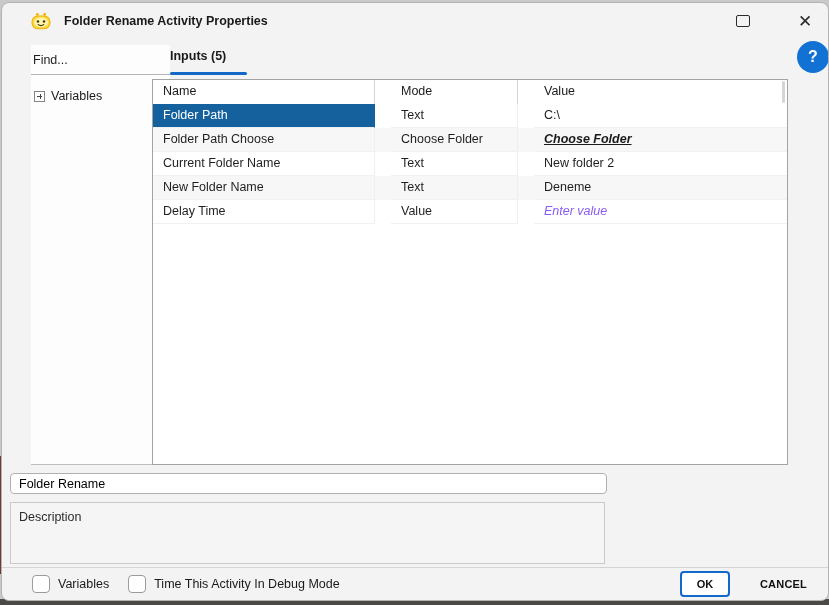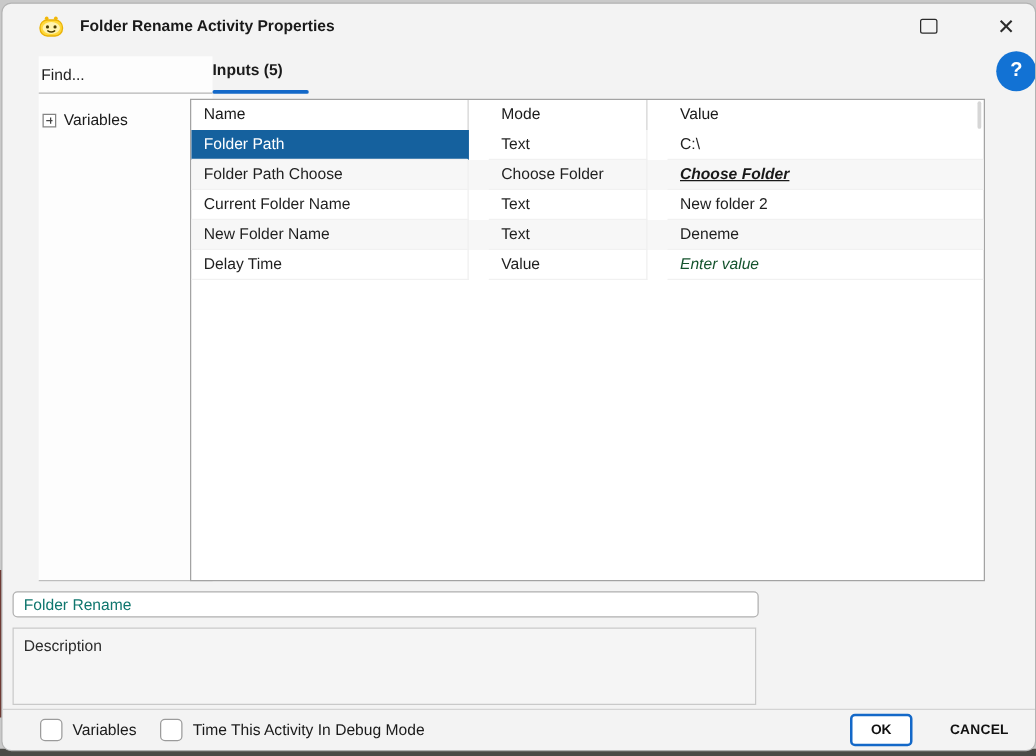--- a/index.html
+++ b/index.html
@@ -51,27 +51,27 @@
   .trow { display:flex; height:24px; align-items:stretch;gap:16px; }
   .cell { font-size:12.5px; color:#1f1f1f; line-height:23px; padding-left:10px; white-space:nowrap; overflow:hidden; }
   .c-name { width:222px; } .c-type { width:127px; } .c-value { flex:1; }
   .thead .cell { color:#1a1a1a; border-right:1px solid #d4d4d4; }
   .thead .c-value { border-right:none; }
   .tbody .cell { border-right:1px solid #efefef; border-bottom:1px solid #f1f1f1; }
   .tbody .c-value { border-right:none; }
   .row-alt { background:#f7f7f7;align-items:center; }
   .cell-selected { background:#15619e; color:#fff; border-right:1px solid #15619e !important; }
   .value-link { font-weight:bold; font-style:italic; text-decoration:underline; color:#1a1a1a; cursor:pointer; }
-  .value-placeholder { font-style:italic; color:#14532d; }
+  .value-placeholder { font-style:italic; color:#8b5cf6; }
   .scroll-hint { position:absolute; top:1px; right:2px; width:3px; height:22px; background:#d6d6d6; border-radius:2px; }
 
   
   .name-input { position:absolute; left:8px; top:470px; width:597px; height:21px; background:#fff;
                 border:1px solid #b0b0b0; border-radius:4px; padding:0 8px; font-family:inherit;
-                font-size:12.5px; color:#0f766e; outline:none; }
+                font-size:12.5px; color:#000000; outline:none; }
   .desc-area { position:absolute; left:8px; top:499px; width:595px; height:62px; background:#f5f5f5;
                border:1px solid #c9c9c9; padding:7px 8px; font-family:inherit; font-size:12.5px;
                color:#000000; resize:none; outline:none; }
   .desc-area::placeholder { color:#2b2b2b; opacity:1; }
 
   
   .footer { position:absolute; left:0; right:0; bottom:0; height:33px; border-top:1px solid #d4d4d4;
             display:flex; align-items:center; padding:0 13px 0 30px; }
   .checkbox { width:18px; height:18px; background:#fff; border:1px solid #9b9b9b; border-radius:4px;
               cursor:pointer; flex:0 0 auto; }

